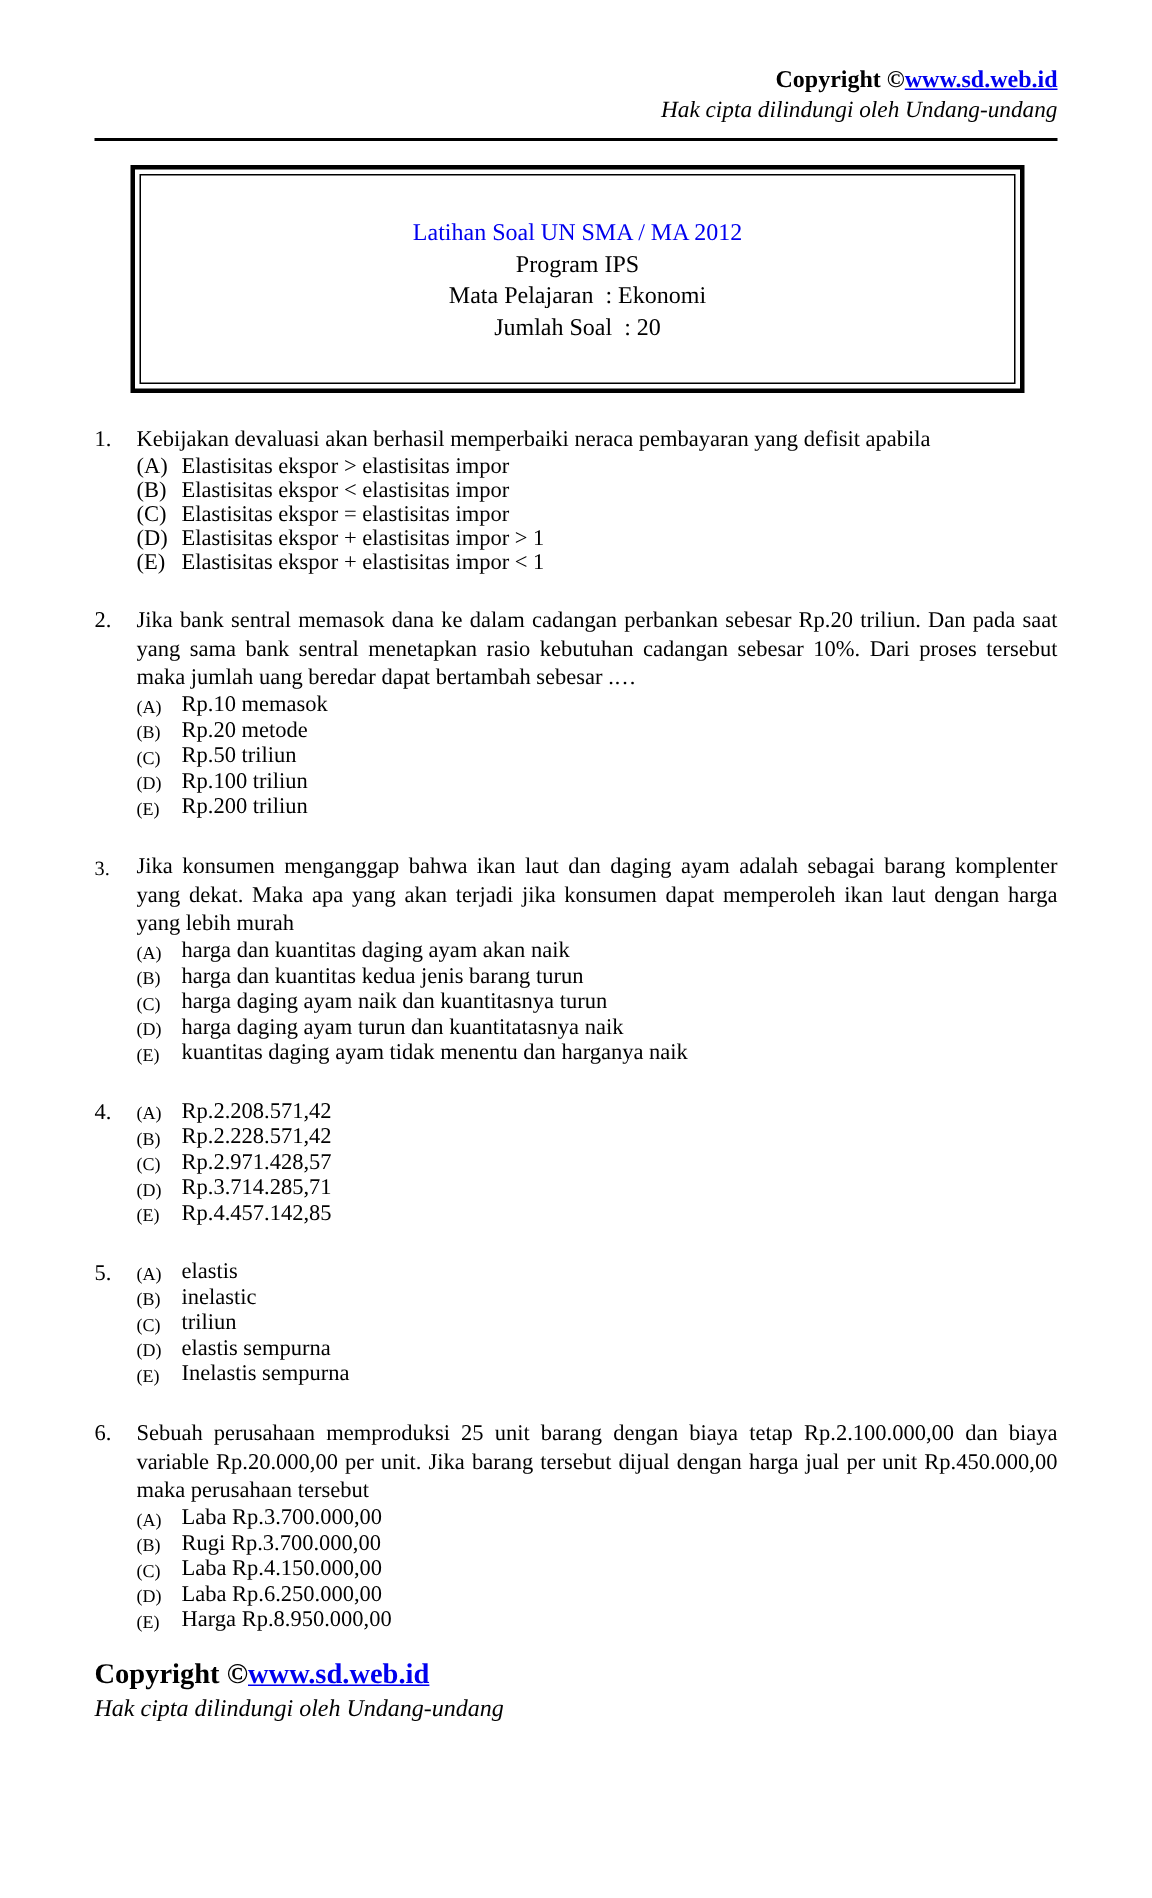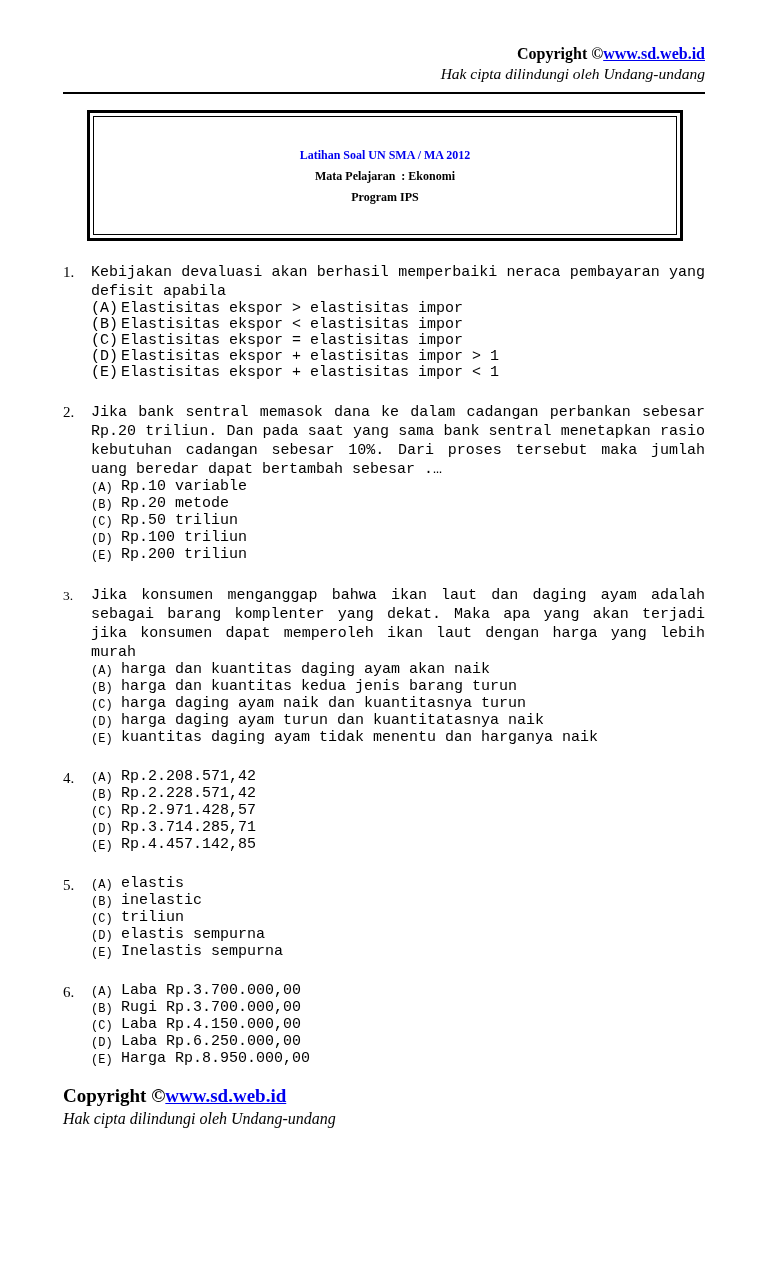--- a/index.html
+++ b/index.html
@@ -31,33 +31,33 @@
     border: 3px solid #000;
     padding: 3px;
     margin: 16px 22px 0 24px;
   }
   .title-box-inner {
     border: 1px solid #000;
     padding: 28px 10px 26px 10px;
     text-align: center;
   }
   .title-line {
-    font-weight: bold;
-    font-size: 12px;
+    font-weight: normal;
+    font-size: 16px;
     line-height: 21px;
     white-space: pre-wrap;
   }
   .title-line.accent { color: var(--link-color, #0000EE); }
 
   
   .questions { margin-top: 22px; }
   .question { display: flex; margin-top: 22px; }
   .question:first-child { margin-top: 0; }
   .q-num { width: 28px; flex: none; line-height: 19px; }
-  .q-body { flex: 1; font-family: Liberation Mono, monospace; }
+  .q-body { flex: 1; }
   .q-text { text-align: justify; line-height: 19px; }
   .option { display: flex; line-height: 16px; }
   .opt-label { width: 30px; flex: none; }
   .opt-text { flex: 1; }
   
   .question + .question .opt-label { font-size: 12px; line-height: 16px; padding-top: 1px; }
   .question:nth-child(3) .q-num { font-size: 13.5px; }
 
   
   .doc-footer { margin-top: 16px; text-align: left; }
@@ -73,22 +73,23 @@
   <header class="doc-header">
     <div class="copyright-line"><span>Copyright ©</span><a class="doc-link">www.sd.web.id</a></div>
     <div class="rights-line">Hak cipta dilindungi oleh Undang-undang</div>
   </header>
 
   <hr class="header-divider">
 
   <div class="title-box">
     <div class="title-box-inner">
       <div class="title-line accent">Latihan Soal UN SMA / MA 2012</div>
+      <div class="title-line">Program IPS</div>
       <div class="title-line">Mata Pelajaran  : Ekonomi</div>
-      <div class="title-line">Program IPS</div>
+      <div class="title-line">Jumlah Soal  : 20</div>
     </div>
   </div>
 
   <div class="questions" id="questions">
       <div class="question">
         <div class="q-num">1.</div>
         <div class="q-body">
           <div class="q-text">Kebijakan devaluasi akan berhasil memperbaiki neraca pembayaran yang defisit apabila</div>
           <div class="option">
             <span class="opt-label">(A)</span>
@@ -111,21 +112,21 @@
             <span class="opt-text">Elastisitas ekspor + elastisitas impor &lt; 1</span>
           </div>
         </div>
       </div>
       <div class="question">
         <div class="q-num">2.</div>
         <div class="q-body">
           <div class="q-text">Jika bank sentral memasok dana ke dalam cadangan perbankan sebesar Rp.20 triliun. Dan pada saat yang sama bank sentral menetapkan rasio kebutuhan cadangan sebesar 10%. Dari proses tersebut maka jumlah uang beredar dapat bertambah sebesar .…</div>
           <div class="option">
             <span class="opt-label">(A)</span>
-            <span class="opt-text">Rp.10 variable</span>
+            <span class="opt-text">Rp.10 memasok</span>
           </div>
           <div class="option">
             <span class="opt-label">(B)</span>
             <span class="opt-text">Rp.20 metode</span>
           </div>
           <div class="option">
             <span class="opt-label">(C)</span>
             <span class="opt-text">Rp.50 triliun</span>
           </div>
           <div class="option">
@@ -210,20 +211,21 @@
           </div>
           <div class="option">
             <span class="opt-label">(E)</span>
             <span class="opt-text">Inelastis sempurna</span>
           </div>
         </div>
       </div>
       <div class="question">
         <div class="q-num">6.</div>
         <div class="q-body">
+          <div class="q-text">Sebuah perusahaan memproduksi 25 unit barang dengan biaya tetap Rp.2.100.000,00 dan biaya variable Rp.20.000,00 per unit. Jika barang tersebut dijual dengan harga jual per unit Rp.450.000,00 maka perusahaan tersebut</div>
           <div class="option">
             <span class="opt-label">(A)</span>
             <span class="opt-text">Laba Rp.3.700.000,00</span>
           </div>
           <div class="option">
             <span class="opt-label">(B)</span>
             <span class="opt-text">Rugi Rp.3.700.000,00</span>
           </div>
           <div class="option">
             <span class="opt-label">(C)</span>

